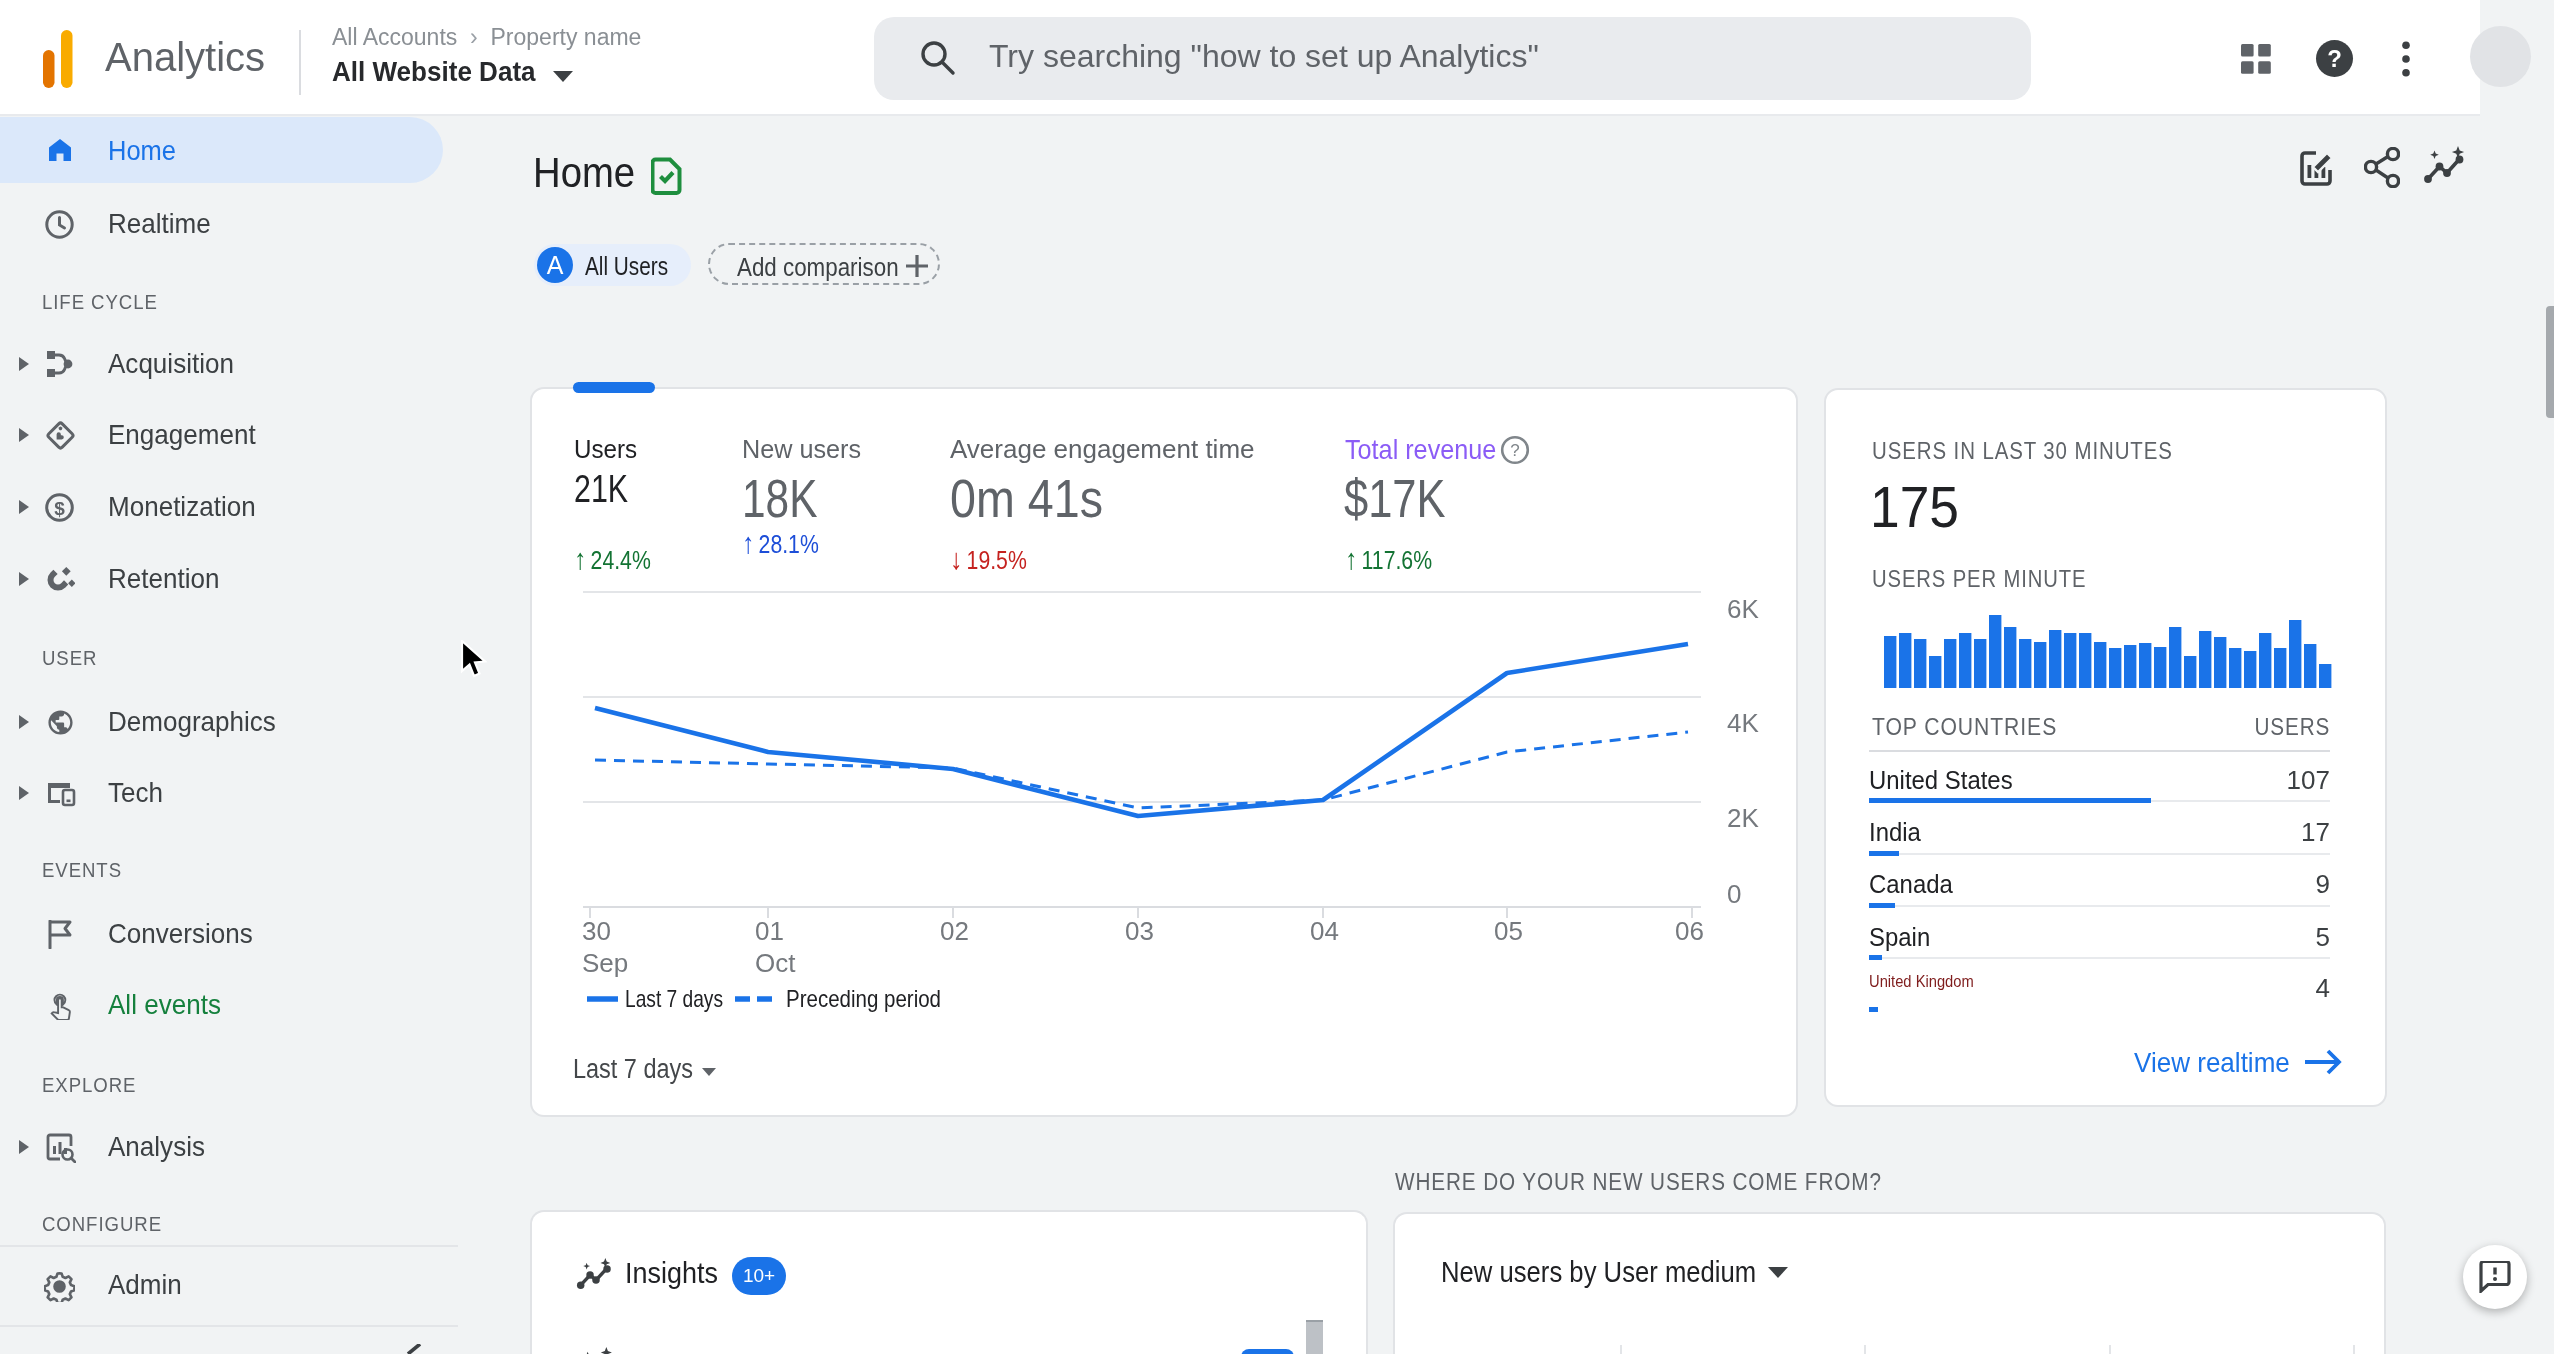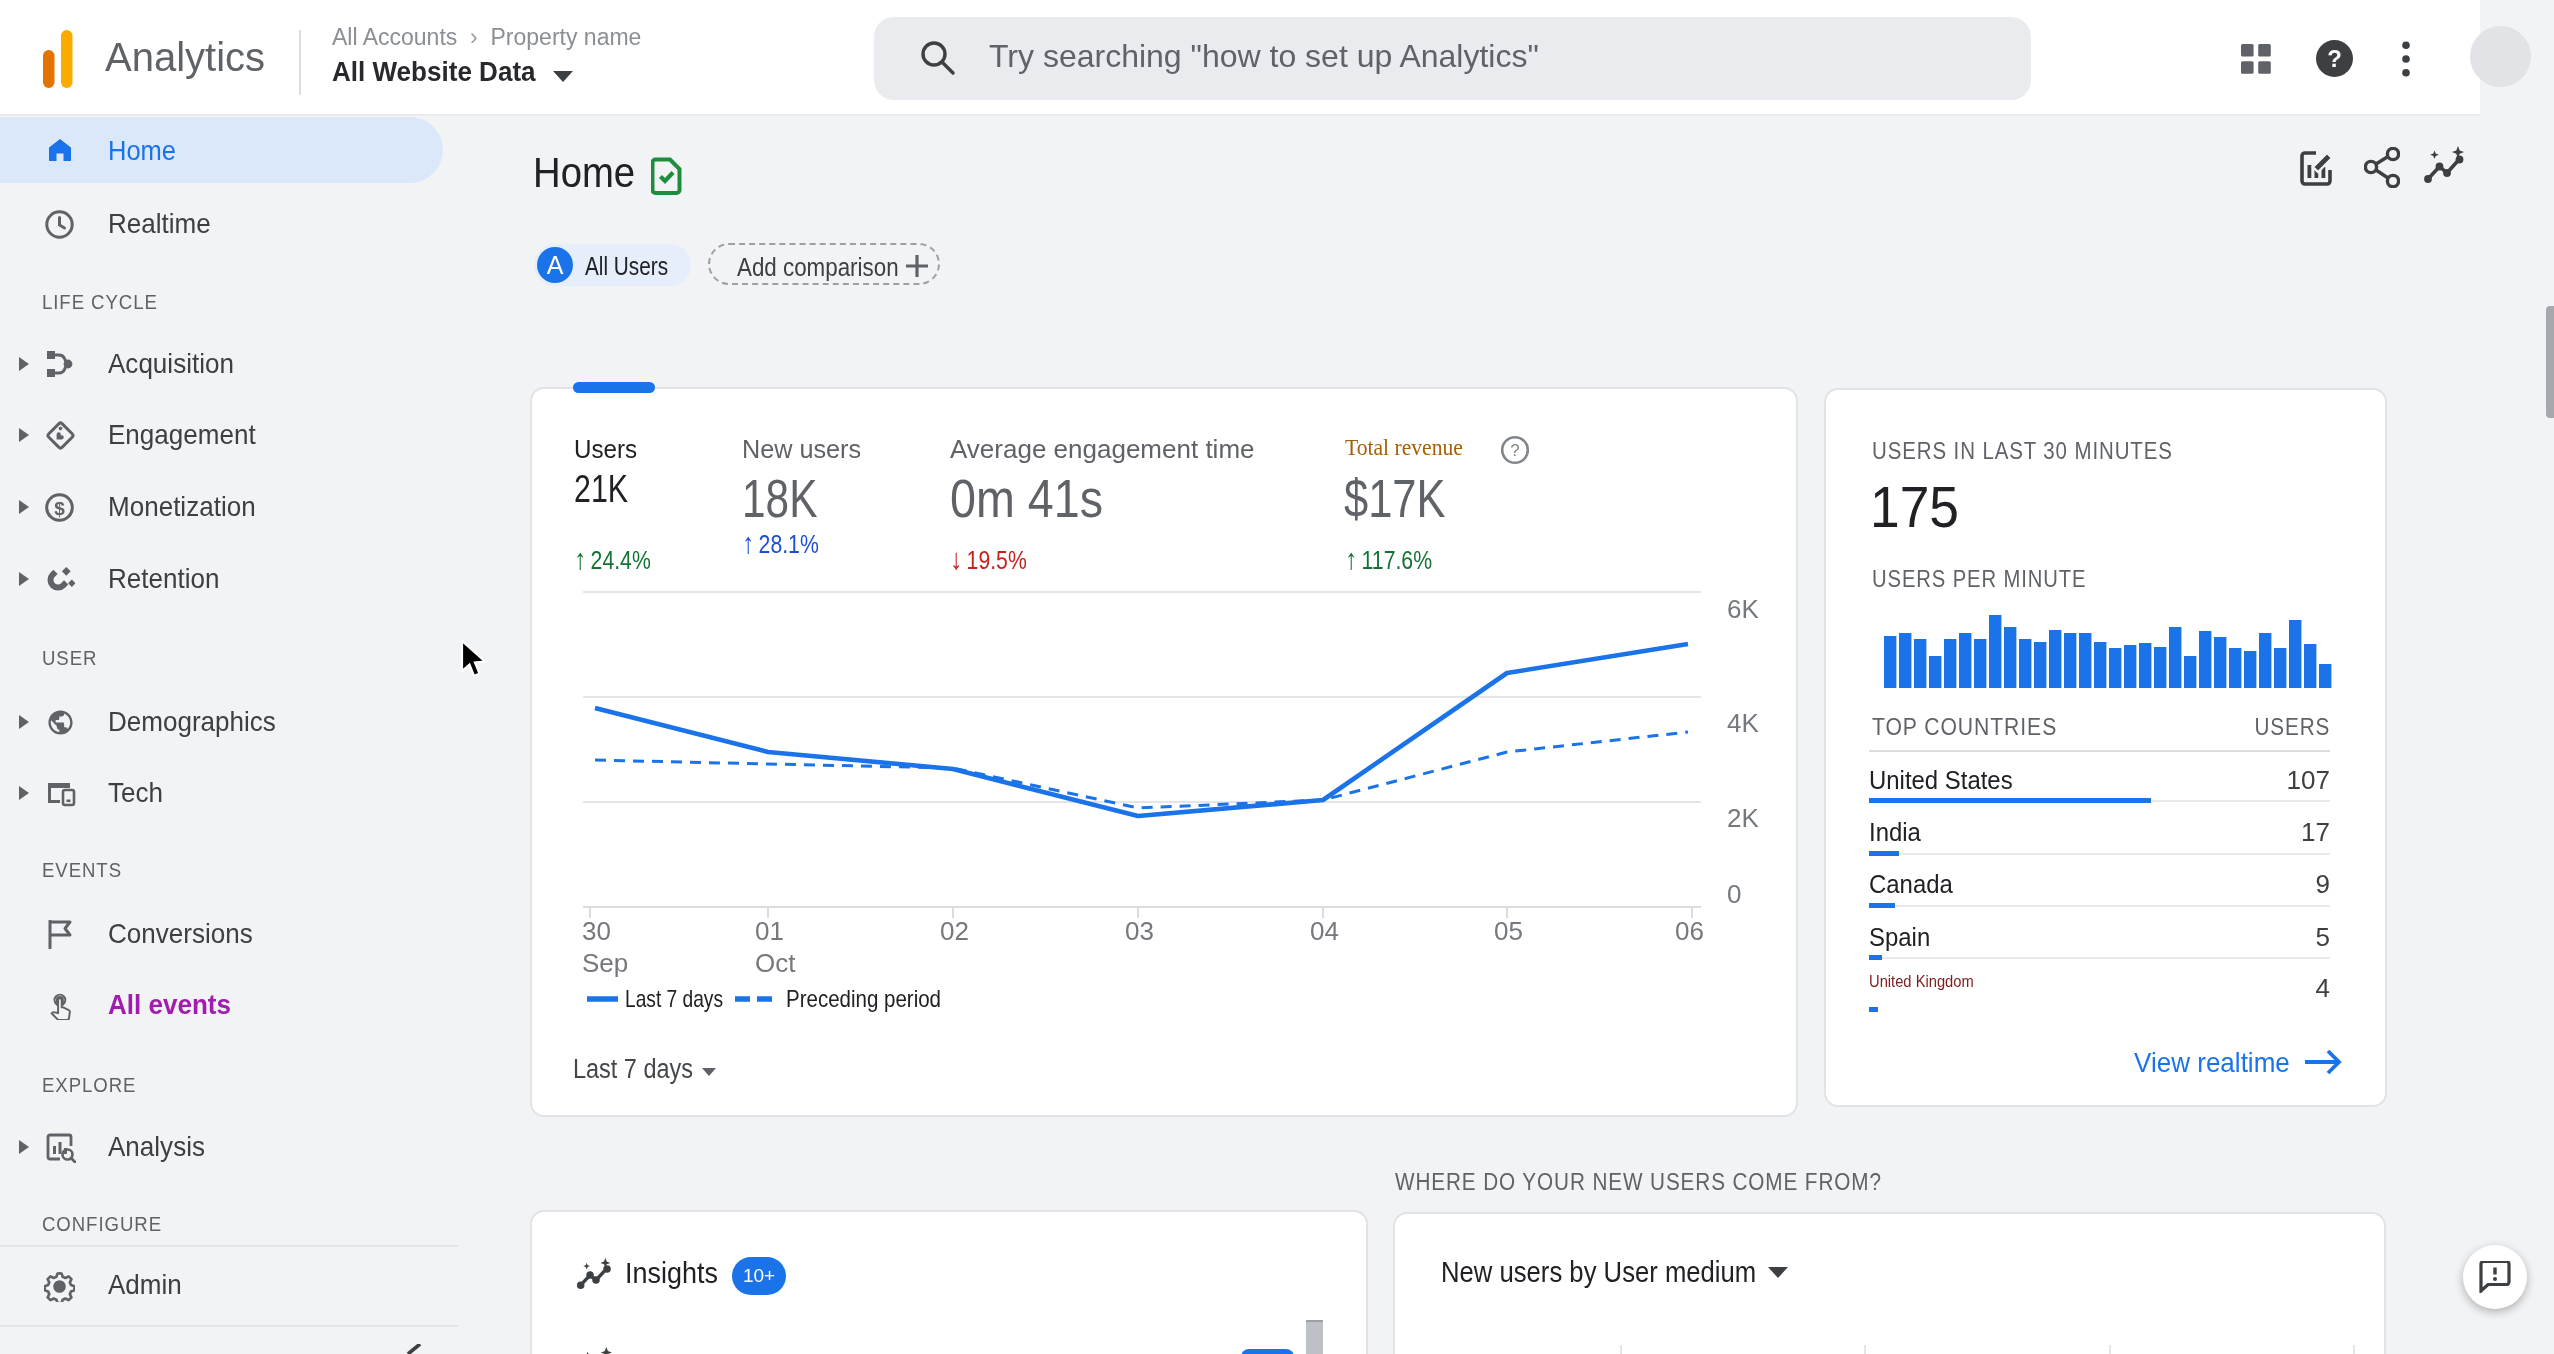--- a/index.html
+++ b/index.html
@@ -136,21 +136,21 @@
 
   <svg class="abs" style="left:46px;top:804px;" width="28" height="29" viewBox="0 0 28 29">
     <path d="M4 2 H24 L19 8.5 L24 15 H4" fill="none" stroke="#5f6368" stroke-width="3" stroke-linejoin="round"></path>
     <line x1="4" y1="1" x2="4" y2="28" stroke="#5f6368" stroke-width="3" stroke-linecap="round"></line>
   </svg>
   <div class="abs" style="left:108px;top:802px;font-size:28px;color:#3c4043;"><span class="sx" style="transform:scaleX(0.93);">Conversions</span></div>
 
   <svg class="abs" style="left:46px;top:875px;" width="29" height="29" viewBox="0 0 24 24">
     <path d="M9 11.24V7.5C9 6.12 10.12 5 11.5 5S14 6.12 14 7.5v3.74c1.21-.81 2-2.18 2-3.74C16 5.01 13.99 3 11.5 3S7 5.01 7 7.5c0 1.56.79 2.93 2 3.74zm9.84 4.63l-4.54-2.26c-.17-.07-.35-.11-.54-.11H13v-6c0-.83-.67-1.5-1.5-1.5S10 6.67 10 7.5v10.74c-3.6-.76-3.54-.75-3.67-.75-.31 0-.59.13-.79.33l-.79.8 4.94 4.94c.27.27.65.44 1.06.44h6.79c.75 0 1.33-.55 1.44-1.28l.75-5.27c.01-.07.02-.14.02-.2 0-.62-.38-1.16-.91-1.38z" fill="none" stroke="#5f6368" stroke-width="1.6"></path>
   </svg>
-  <div class="abs" style="left:108px;top:873px;font-size:28px;color:#a21caf;font-weight:bold;"><span class="sx" style="transform:scaleX(0.93);">All events</span></div>
+  <div class="abs" style="left:108px;top:873px;font-size:28px;color:#15803d;"><span class="sx" style="transform:scaleX(0.93);">All events</span></div>
 
   <div class="abs" style="left:42px;top:958px;font-size:20px;color:#5f6368;font-weight:500;letter-spacing:1px;"><span class="sx" style="transform:scaleX(0.93);">EXPLORE</span></div>
 
   <svg class="abs" style="left:18px;top:1024px;" width="11" height="14" viewBox="0 0 11 14">
       <path d="M1 0 L11 7 L1 14 Z" fill="#5f6368"></path>
     </svg>
   <svg class="abs" style="left:46px;top:1017px;" width="30" height="30" viewBox="0 0 30 30">
     <path d="M25 13 V4 a2 2 0 0 0 -2-2 H4 A2 2 0 0 0 2 4 V24 a2 2 0 0 0 2 2 H14" fill="none" stroke="#5f6368" stroke-width="2.8"></path>
     <rect x="7" y="13" width="3" height="8" fill="#5f6368"></rect>
     <rect x="12.5" y="9" width="3" height="12" fill="#5f6368"></rect>
@@ -218,21 +218,21 @@
     <path d="M13 2 V24 M2 13 H24" stroke="#5f6368" stroke-width="3.2"></path>
   </svg>
 </div>
 
 <div class="abs" style="left:530px;top:387px;width:1268px;height:730px;background:#fff;border:2px solid #e1e3e6;border-radius:14px;"></div>
 <div class="abs" style="left:573px;top:382px;width:82px;height:11px;background:#1a73e8;border-radius:6px;"></div>
 
 <div class="abs" style="left:574px;top:434px;font-size:26px;color:#202124;"><span class="sx" style="transform:scaleX(0.93);">Users</span></div>
 <div class="abs" style="left:742px;top:434px;font-size:26px;color:#5f6368;"><span class="sx" style="transform:scaleX(0.97);">New users</span></div>
 <div class="abs" style="left:950px;top:434px;font-size:26px;color:#5f6368;">Average engagement time</div>
-<div class="abs" style="left:1345px;top:434px;font-size:24px;color:#a16207;font-family:Liberation Serif, serif;"><span class="sx" style="transform:scaleX(0.90);">Total revenue</span></div>
+<div class="abs" style="left:1345px;top:434px;font-size:28px;color:#8b5cf6;"><span class="sx" style="transform:scaleX(0.90);">Total revenue</span></div>
 <svg class="abs" style="left:1500px;top:435px;" width="30" height="30" viewBox="0 0 30 30">
   <circle cx="15" cy="15" r="12.8" fill="none" stroke="#80868b" stroke-width="2.6"></circle>
   <text x="15" y="21" font-size="17" fill="#80868b" text-anchor="middle" font-family="Liberation Sans">?</text>
 </svg>
 
 <div class="abs" style="left:574px;top:468px;font-size:38px;color:#202124;"><span class="sx" style="transform:scaleX(0.80);">21K</span></div>
 <div class="abs" style="left:742px;top:468px;font-size:53px;color:#5f6368;"><span class="sx" style="transform:scaleX(0.80);">18K</span></div>
 <div class="abs" style="left:950px;top:468px;font-size:53px;color:#5f6368;"><span class="sx" style="transform:scaleX(0.88);">0m 41s</span></div>
 <div class="abs" style="left:1344px;top:468px;font-size:53px;color:#5f6368;"><span class="sx" style="transform:scaleX(0.82);">$17K</span></div>
 

